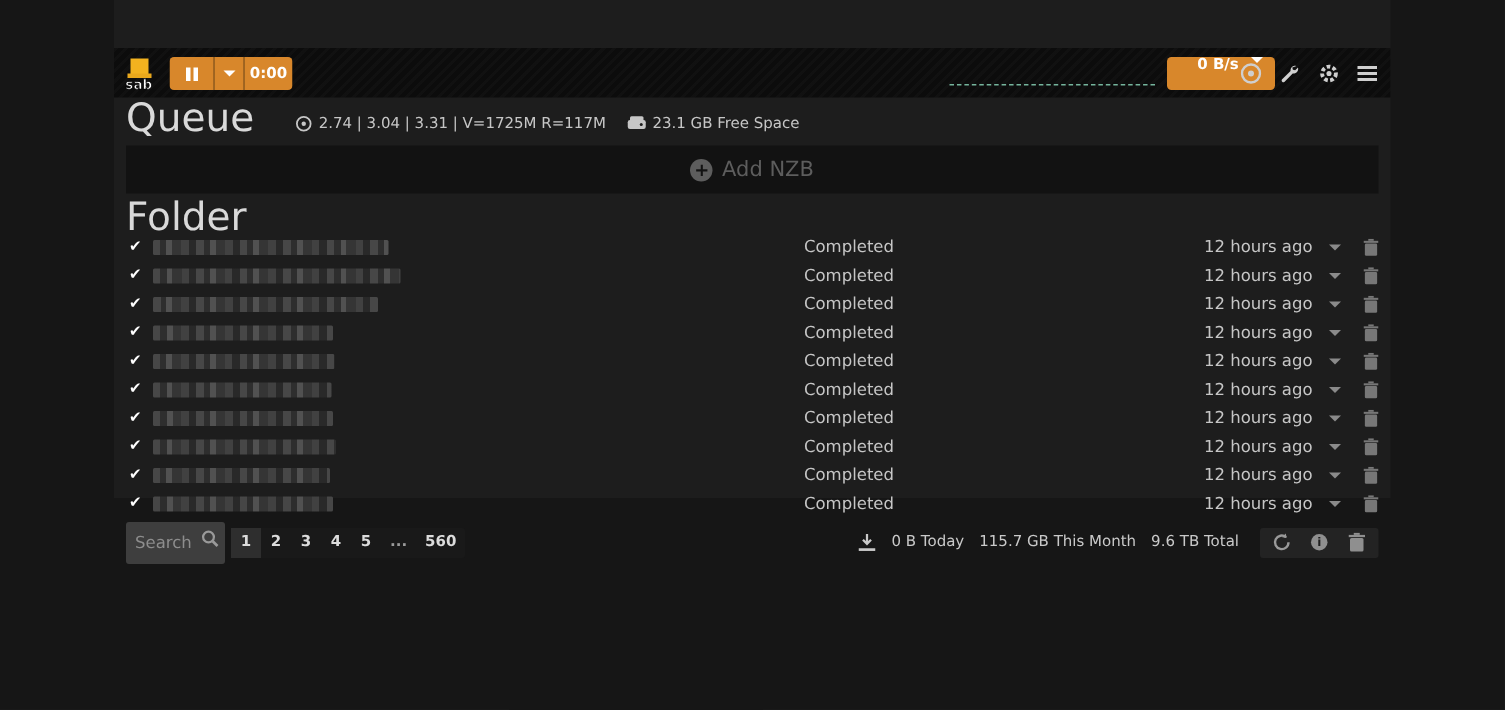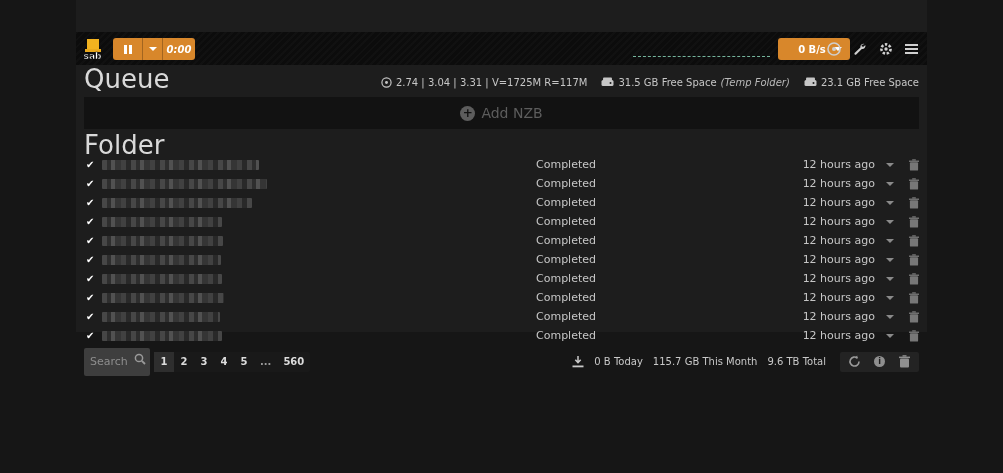--- a/index.html
+++ b/index.html
@@ -23,45 +23,45 @@
     margin-top:32px;
   }
   .logo { position:absolute; left:4px; top:5px; width:24px; height:24px; cursor:pointer; }
   .btn-group {
     position:absolute; left:37px; top:6px; height:22px; width:82px;
     display:flex; border-radius:3px; overflow:hidden;
   }
   .btn-orange { background:#d8872b; display:flex; align-items:center; justify-content:center; cursor:pointer; }
   .seg-pause { width:30px; border-right:1px solid rgba(0,0,0,.25); }
   .seg-caret { width:20px; border-right:1px solid rgba(0,0,0,.25); }
-  .seg-timer { width:32px; font-size:10px; font-weight:bold; color:#fff;font-style:italic; }
+  .seg-timer { width:32px; font-size:10px; font-weight:bold; color:#fff; }
   .pause-bars { display:flex; gap:2px; }
   .pause-bars i { display:block; width:3px; height:9px; background:#fff; }
   .caret-down { width:0; height:0; border-left:4px solid transparent; border-right:4px solid transparent; border-top:4px solid #fff; }
   .caret-gray { border-top-color:#8a8a8a; }
 
   .speed-graph { position:absolute; left:557px; top:12px; width:137px; height:16px; }
   .speed-graph .line { position:absolute; left:0; right:0; bottom:3px; border-top:1px dashed #74b49c; }
 
   .speed-btn {
     position:absolute; left:702px; top:6px; width:72px; height:22px;
-    background:#d8872b; border-radius:3px; display:flex; align-items:center;
+    background:#d8872b; border-radius:3px; display:flex; 
     justify-content:center; gap:0; cursor:pointer;
   }
   .speed-btn .lbl { font-size:10px; font-weight:bold; color:#fff; margin-right:8px; margin-left:12px; }
 
   .nav-icons { position:absolute; right:8px; top:0; height:33px; display:flex; align-items:center; gap:11px; }
   .nav-icon { width:15px; height:15px; display:flex; align-items:center; justify-content:center; cursor:pointer; }
   .hamburger { display:flex; flex-direction:column; gap:2px; }
   .hamburger i { display:block; width:13px; height:2px; background:#cfcfcf; }
 
   
-  .section-head { display:flex; justify-content:space-between; align-items:center; padding:2px 8px 0 8px; height:26px; }
+  .section-head { display:flex; justify-content:flex-start; align-items:center; padding:2px 8px 0 8px; height:26px;gap:28px; }
   .big-title { font-size:26px; font-weight:400; color:#d9d9d9; line-height:26px; }
-  .stats-bar { display:flex; align-items:center; gap:14px; font-size:10px; color:#c6c6c6; margin-top:6px;margin-left:21px; }
+  .stats-bar { display:flex; align-items:center; gap:14px; font-size:10px; color:#c6c6c6; margin-top:6px; }
   .stat-item { display:flex; align-items:center; gap:4px; }
   .stat-item em { font-style:italic; color:#b9b9b9; }
 
   .addnzb-panel {
     margin:6px 8px 0 8px; height:32px; background:#121212;
     display:flex; align-items:center; justify-content:center; gap:6px;
     color:#5d5d5d; font-size:14px; cursor:pointer;
   }
   .plus-circle {
     width:15px; height:15px; border-radius:50%; background:#5d5d5d;
@@ -174,29 +174,20 @@
 
     <div class="section-head">
       <div class="big-title">Queue</div>
       <div class="stats-bar">
         <div class="stat-item">
           <svg viewBox="0 0 12 12" width="11" height="11">
             <circle cx="6" cy="6" r="5" fill="none" stroke="#c6c6c6" stroke-width="1.3"></circle>
             <circle cx="6" cy="6" r="1.6" fill="#c6c6c6"></circle>
           </svg>
           <span>2.74 | 3.04 | 3.31 | V=1725M R=117M</span>
-        </div>
-        <div class="stat-item">
-          <svg viewBox="0 0 13 10" width="13" height="10">
-            <rect x="0.5" y="3" width="12" height="6" rx="1.5" fill="#c6c6c6"></rect>
-            <rect x="2" y="0.5" width="9" height="3" rx="1" fill="#c6c6c6"></rect>
-            <circle cx="9.5" cy="6" r="1" fill="#1d1d1d"></circle>
-          </svg>
-          <span>31.5 GB Free Space</span>
-          <em>(Temp Folder)</em>
         </div>
         <div class="stat-item">
           <svg viewBox="0 0 13 10" width="13" height="10">
             <rect x="0.5" y="3" width="12" height="6" rx="1.5" fill="#c6c6c6"></rect>
             <rect x="2" y="0.5" width="9" height="3" rx="1" fill="#c6c6c6"></rect>
             <circle cx="9.5" cy="6" r="1" fill="#1d1d1d"></circle>
           </svg>
           <span>23.1 GB Free Space</span>
         </div>
       </div>

